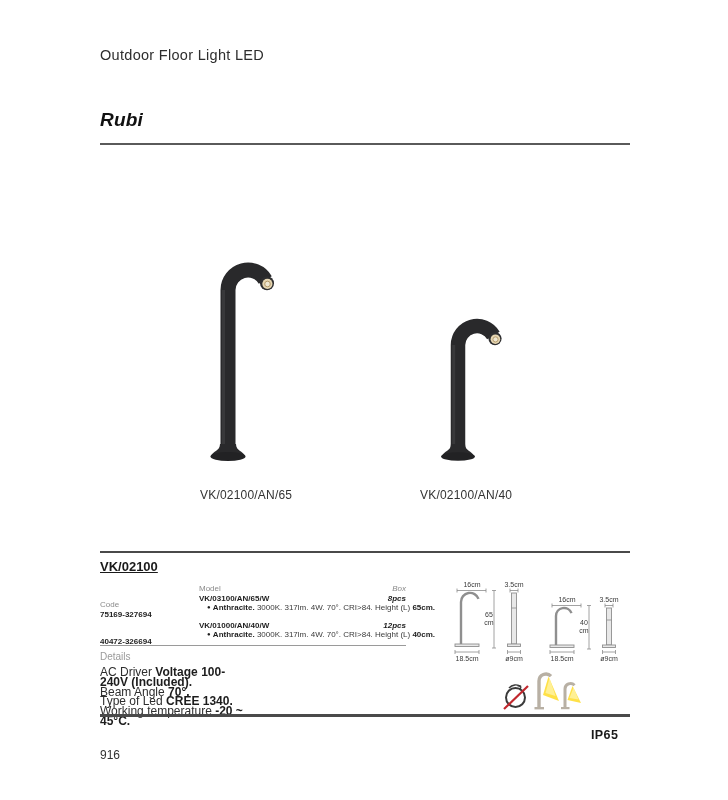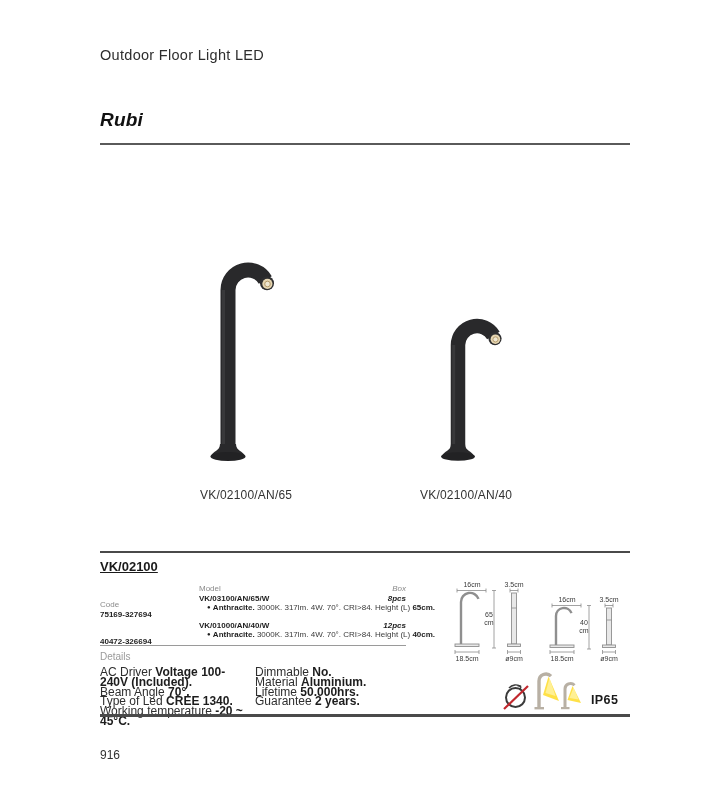--- a/index.html
+++ b/index.html
@@ -23,21 +23,21 @@
   .c-code{position:absolute;left:0;margin-top:16px;}
   .c-model{position:absolute;left:99px;}
   .c-box{position:absolute;right:0;text-align:right;font-style:italic;}
   .t-line{position:absolute;left:0;top:63px;width:306px;height:1px;background:#9a9a9a;}
   .bullet{font-size:6px;vertical-align:1px;color:#1d1d1d;}
   .details-label{left:100px;top:651px;font-size:10px;color:#9a9a9a;}
   .details-col{top:668px;font-size:12px;line-height:9.8px;color:#2e2e2e;}
   .details-col .b{font-weight:700;color:#1d1d1d;}
   .dc-left{left:100px;width:150px;}
   .dc-right{left:255px;width:140px;}
-  .ip-badge{left:591px;top:693px;font-size:12.5px;font-weight:700;color:#1a1a1a;letter-spacing:.4px;text-align:center;}
+  .ip-badge{left:591px;top:728px;font-size:12.5px;font-weight:700;color:#1a1a1a;letter-spacing:.4px;text-align:center;}
   .page-num{left:100px;top:748px;font-size:12px;color:#333;}
   .dim-text{font-size:7px;fill:#3a3a3a;font-family:"Liberation Sans",sans-serif;}
   .dim-line{stroke:#8c8c8c;stroke-width:.8;}
   .mini-lamp{stroke:#8f8f8f;stroke-width:2.4;fill:none;}
   .mini-part{stroke:#8f8f8f;stroke-width:.9;fill:#e8e8e8;}
 </style>
 </head>
 <body>
 
 <div class="page">
@@ -101,26 +101,20 @@
 
     <div class="t-line"></div>
   </div>
 
   <div class="abs details-label">Details</div>
   <div class="abs details-col dc-left">
     <div><span>AC Driver </span><span class="b">Voltage 100-240V (Included).</span></div>
     <div><span>Beam Angle </span><span class="b">70°.</span></div>
     <div><span>Type of Led </span><span class="b">CREE 1340.</span></div>
     <div><span>Working temperature </span><span class="b">-20 ~ 45°C.</span></div>
-  </div>
-  <div class="abs details-col dc-right">
-    <div><span>Dimmable </span><span class="b">No.</span></div>
-    <div><span>Material </span><span class="b">Aluminium.</span></div>
-    <div><span>Lifetime </span><span class="b">50.000hrs.</span></div>
-    <div><span>Guarantee </span><span class="b">2 years.</span></div>
   </div>
 
   <svg class="abs" style="left:453px;top:578px;" width="46" height="86" viewBox="0 0 46 86">
     <text class="dim-text" x="19" y="9" text-anchor="middle">16cm</text>
     <line class="dim-line" x1="4" y1="12.5" x2="33" y2="12.5"></line>
       <line class="dim-line" x1="4" y1="10.5" x2="4" y2="14.5"></line>
       <line class="dim-line" x1="33" y1="10.5" x2="33" y2="14.5"></line>
     <path class="mini-lamp" d="M8,67 L8,24 A9,9 0 0 1 25.5,20.9"></path>
     <rect class="mini-part" x="2" y="66" width="24" height="2.5"></rect>
     <line class="dim-line" x1="41" y1="12.5" x2="41" y2="70"></line>

